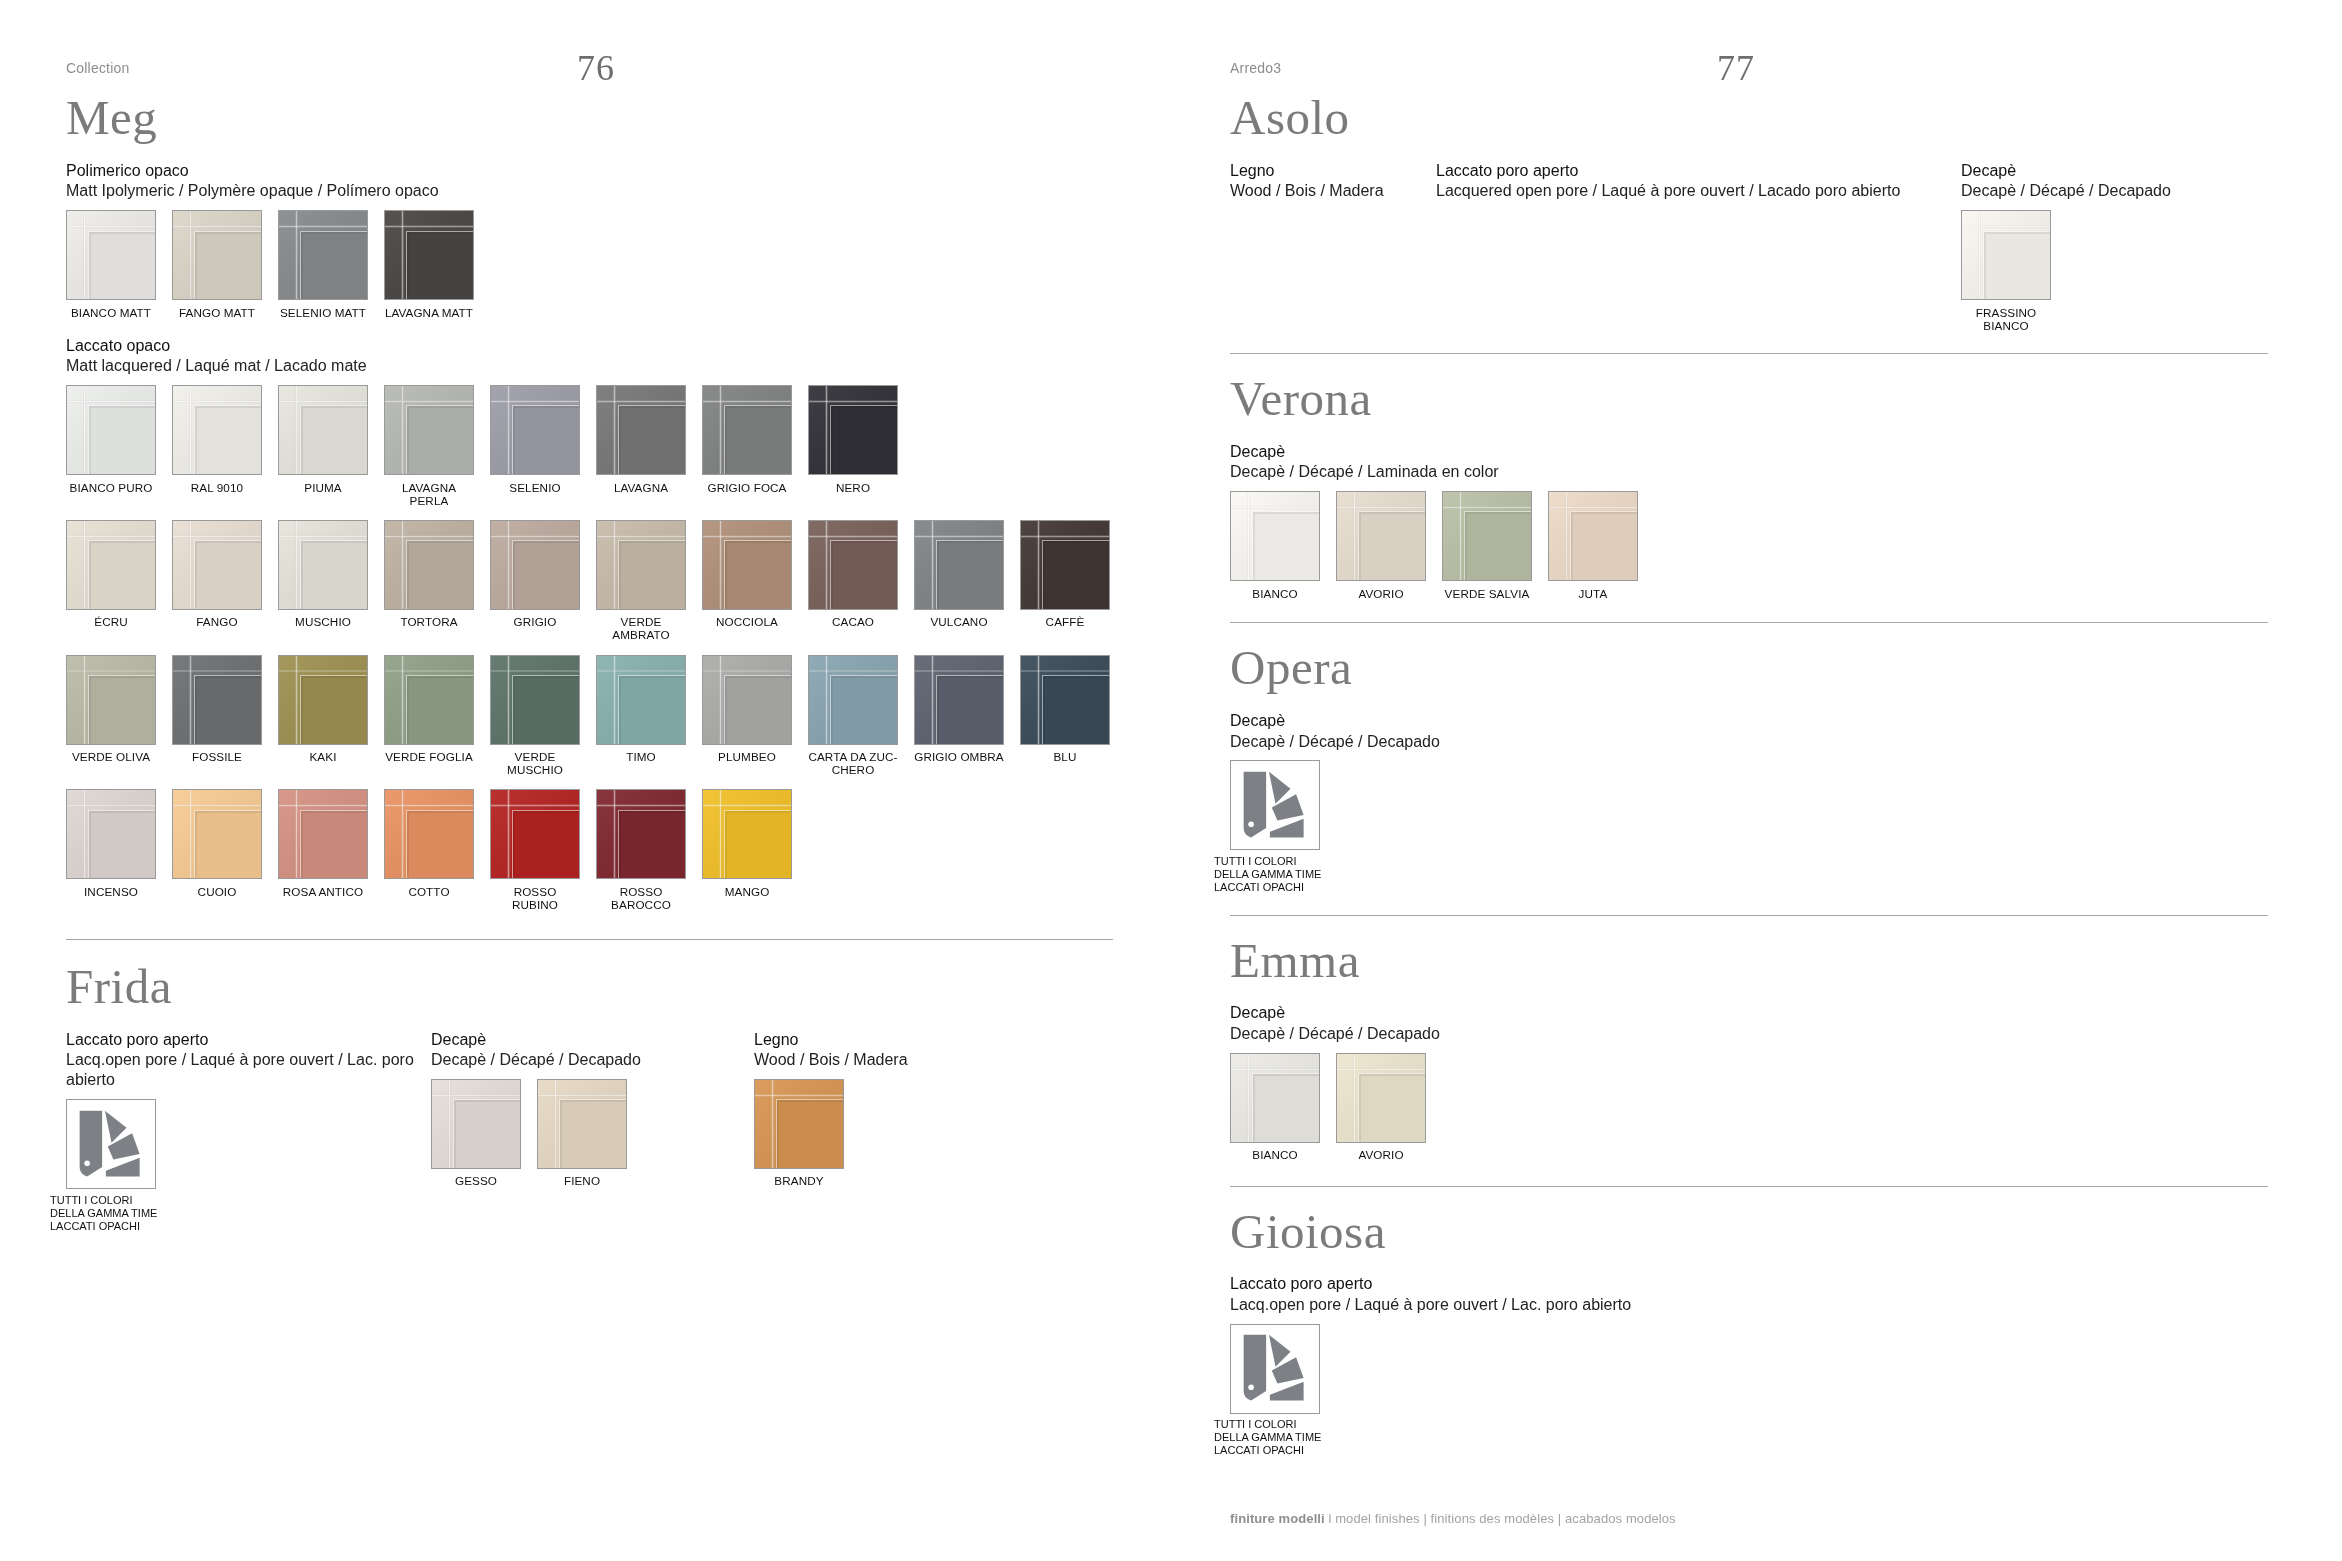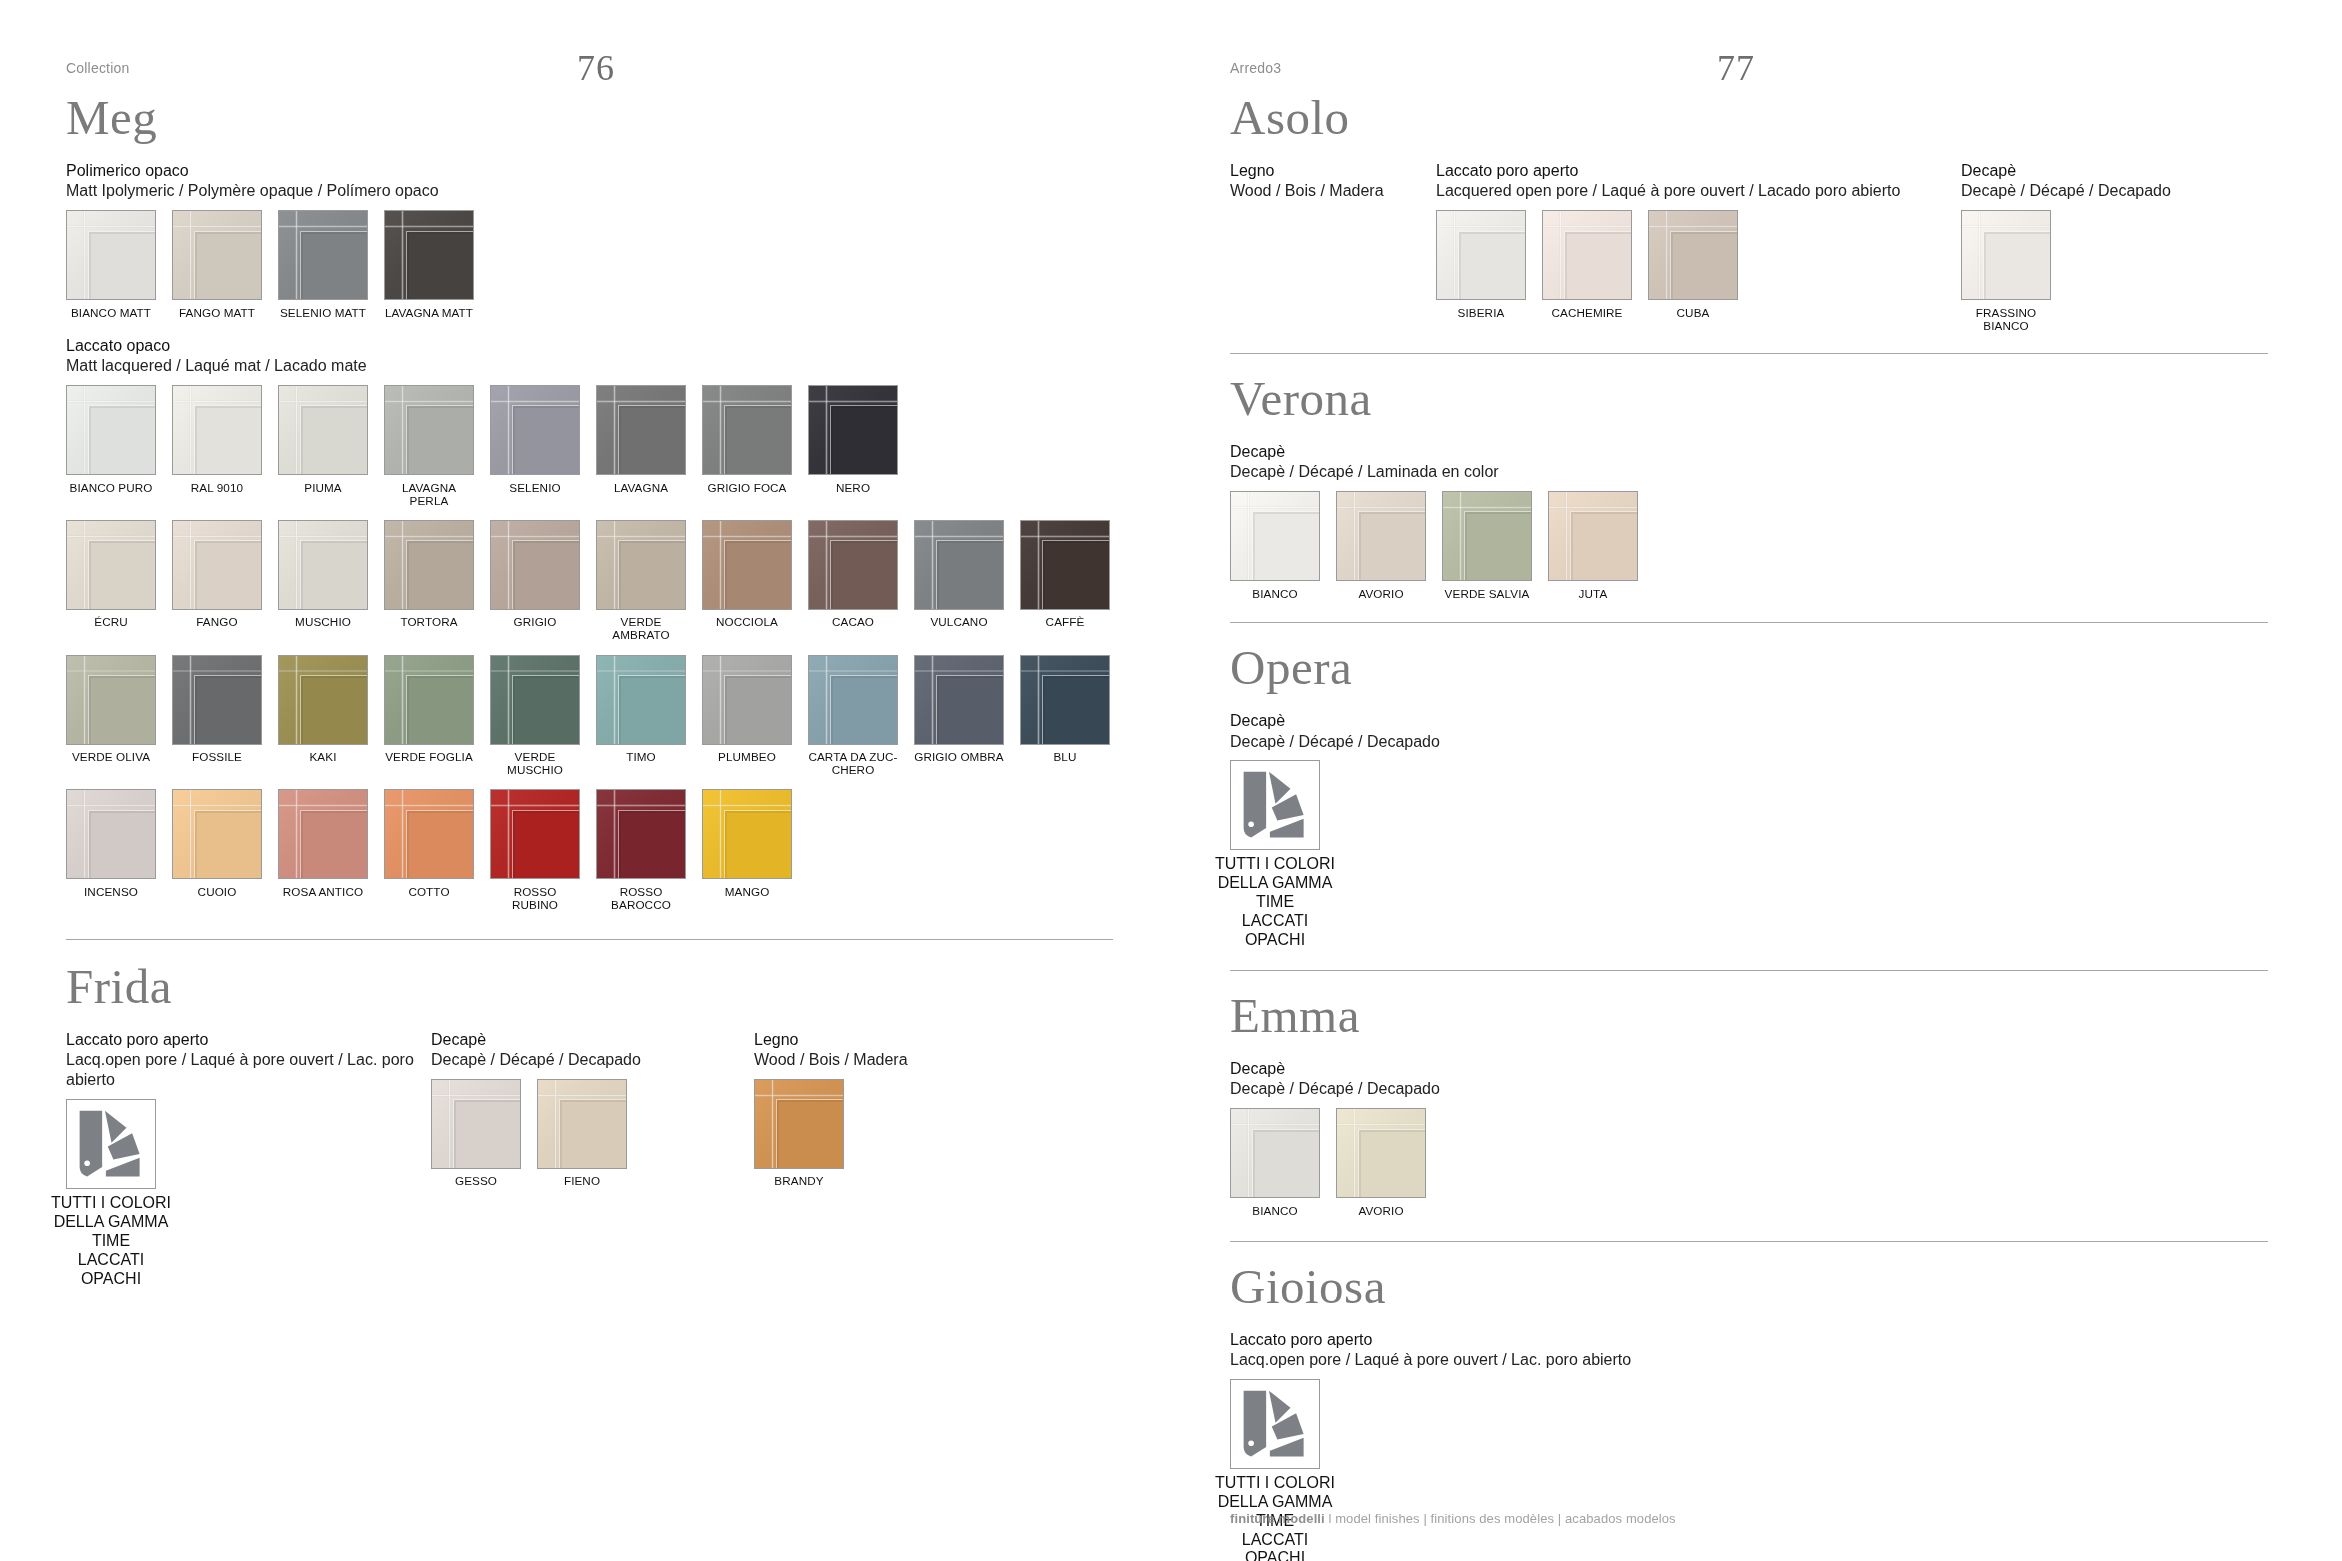--- a/index.html
+++ b/index.html
@@ -79,21 +79,21 @@
   .grid { margin-bottom: 3.7px; }
   .grid .sw-cell { margin-bottom: 13px; }
 
   
   .fan-tile {
     width: 90px; height: 90px;
     border: 0.9px solid #9a9a9a; background: #fff;
     display: flex; align-items: center; justify-content: center;
   }
   .fan-cap {
-    font-size: 16px; line-height: 1.18; text-align: center;
+    font-size: 11px; line-height: 1.18; text-align: left;
     width: 122px; margin-top: 4.7px; margin-left: -16px; color: #111;
     font-weight: 500;
   }
 
   
   .rule { height: 0.9px; background: #a6a6a6; }
   .rule-left  { width: 1047px; }
   .rule-right { width: 1038px; }
 
   
@@ -543,46 +543,20 @@
           <div class="fin-head">
             <div class="fin-it">Legno</div>
             <div class="fin-tr">Wood / Bois / Madera</div>
           </div>
         </div>
         <div class="col" style="width:525px">
           <div class="fin-head">
             <div class="fin-it">Laccato poro aperto</div>
             <div class="fin-tr">Lacquered open pore / Laqué à pore ouvert / Lacado poro abierto</div>
           </div>
-          <div class="sw-row">
-              <div class="sw-cell">
-                <div class="sw" style="background: linear-gradient(135deg, rgb(246, 244, 241) 0%, rgb(236, 234, 231) 45%, rgb(228, 226, 223) 100%) rgb(236, 234, 231);">
-                  <div class="stile"></div>
-                  <div class="rail"></div>
-                  <div class="panel" style="background: rgb(230, 228, 225);"></div>
-                </div>
-                <div class="sw-name">SIBERIA</div>
-              </div>
-              <div class="sw-cell">
-                <div class="sw" style="background: linear-gradient(135deg, rgb(248, 237, 230) 0%, rgb(238, 227, 220) 45%, rgb(230, 219, 212) 100%) rgb(238, 227, 220);">
-                  <div class="stile"></div>
-                  <div class="rail"></div>
-                  <div class="panel" style="background: rgb(232, 221, 214);"></div>
-                </div>
-                <div class="sw-name">CACHEMIRE</div>
-              </div>
-              <div class="sw-cell">
-                <div class="sw" style="background: linear-gradient(135deg, rgb(217, 205, 194) 0%, rgb(207, 195, 184) 45%, rgb(199, 187, 176) 100%) rgb(207, 195, 184);">
-                  <div class="stile"></div>
-                  <div class="rail"></div>
-                  <div class="panel" style="background: rgb(201, 189, 178);"></div>
-                </div>
-                <div class="sw-name">CUBA</div>
-              </div>
-            </div>
         </div>
         <div class="col">
           <div class="fin-head">
             <div class="fin-it">Decapè</div>
             <div class="fin-tr">Decapè / Décapé / Decapado</div>
           </div>
           <div class="sw-row">
               <div class="sw-cell">
                 <div class="sw" style="background: linear-gradient(135deg, rgb(250, 246, 241) 0%, rgb(240, 236, 231) 45%, rgb(232, 228, 223) 100%) rgb(240, 236, 231);">
                   <div class="stile"></div>

